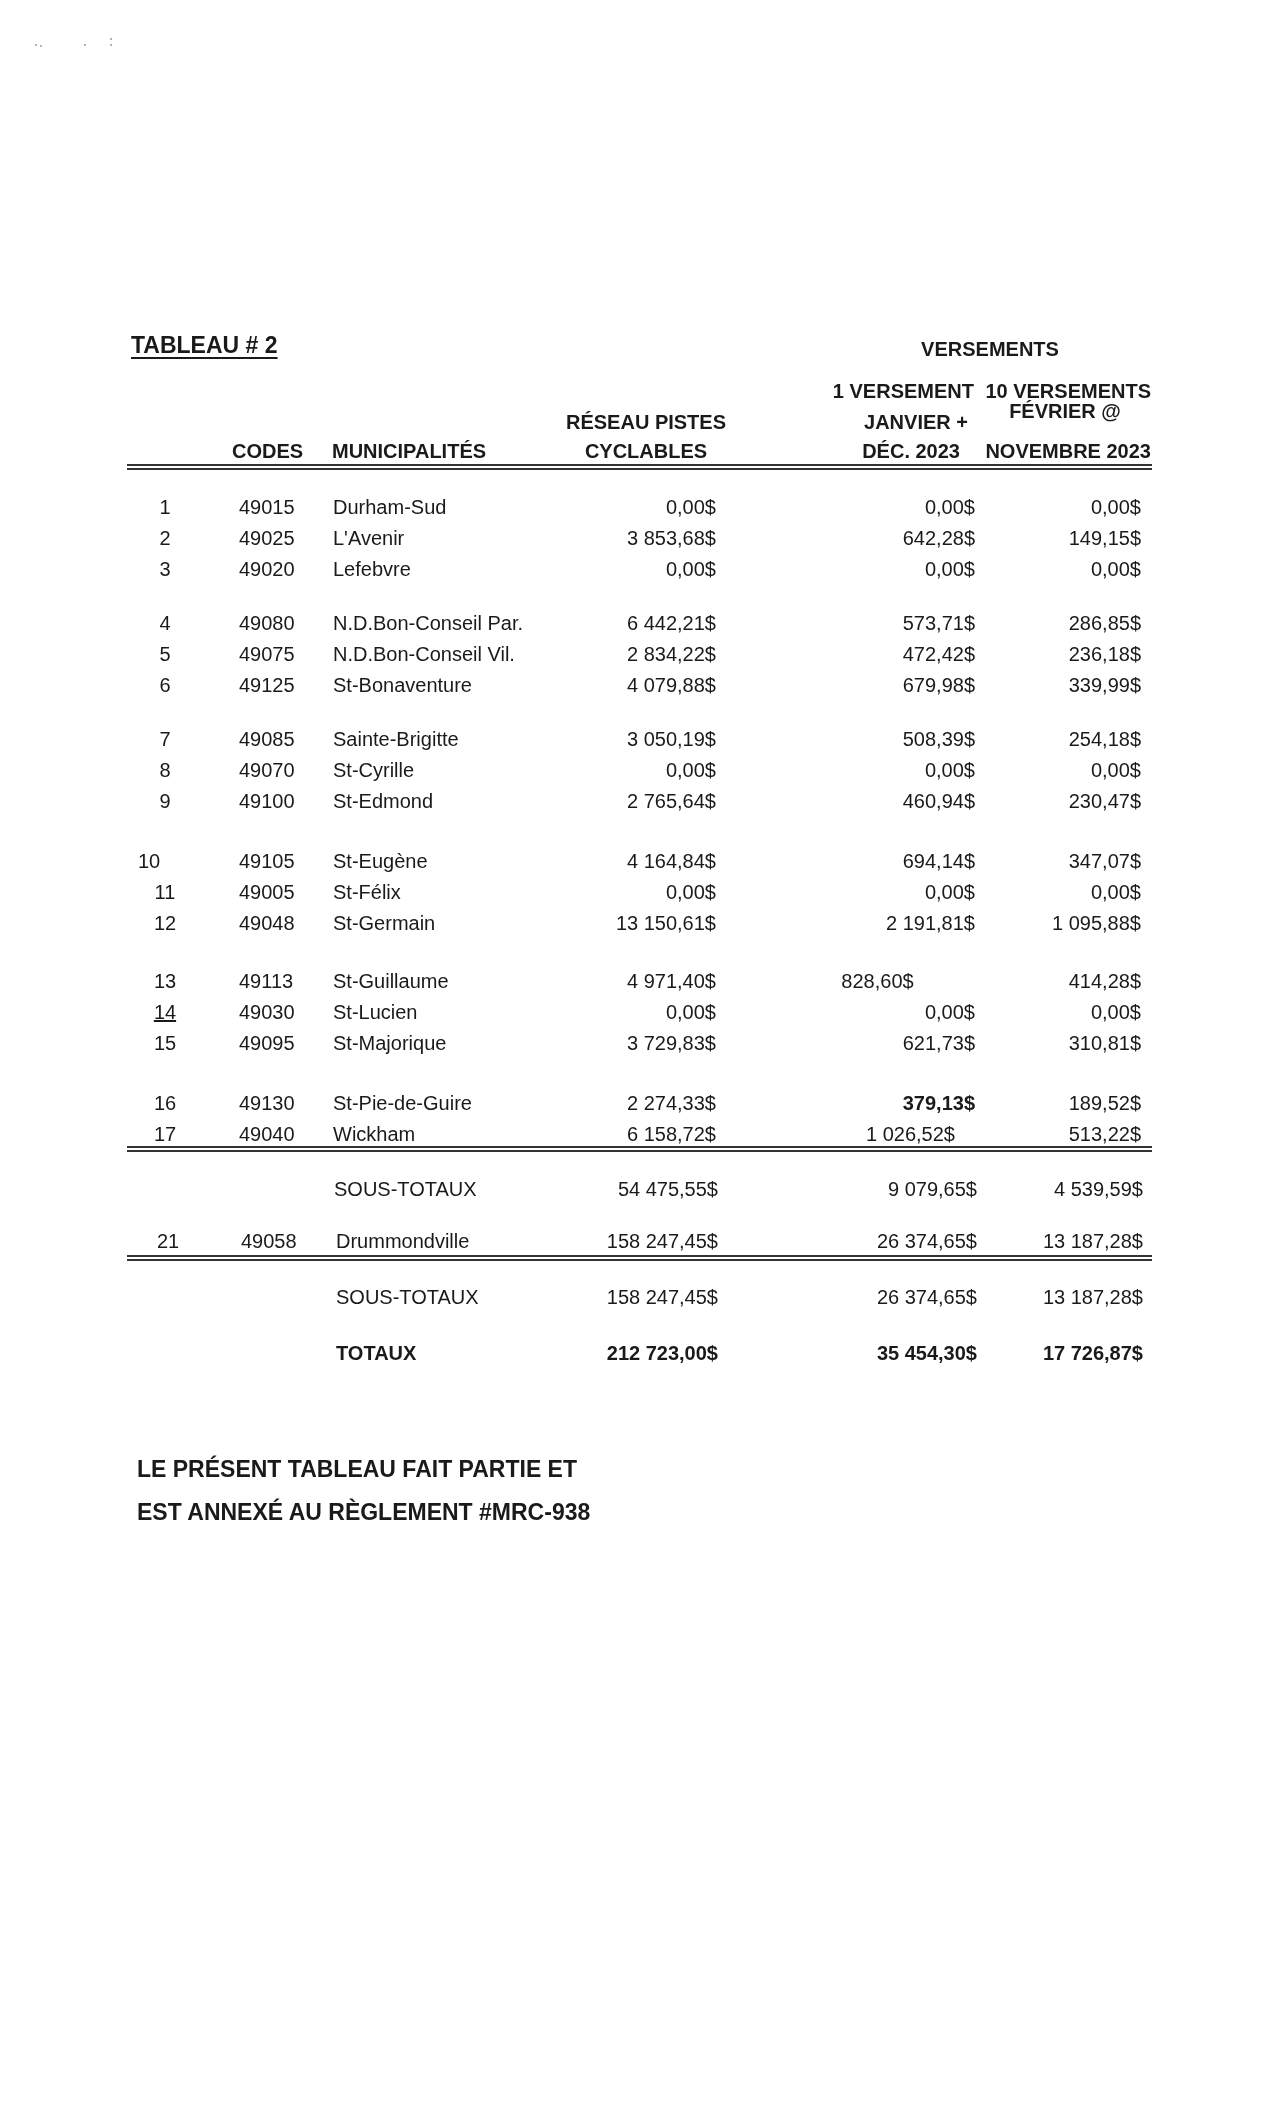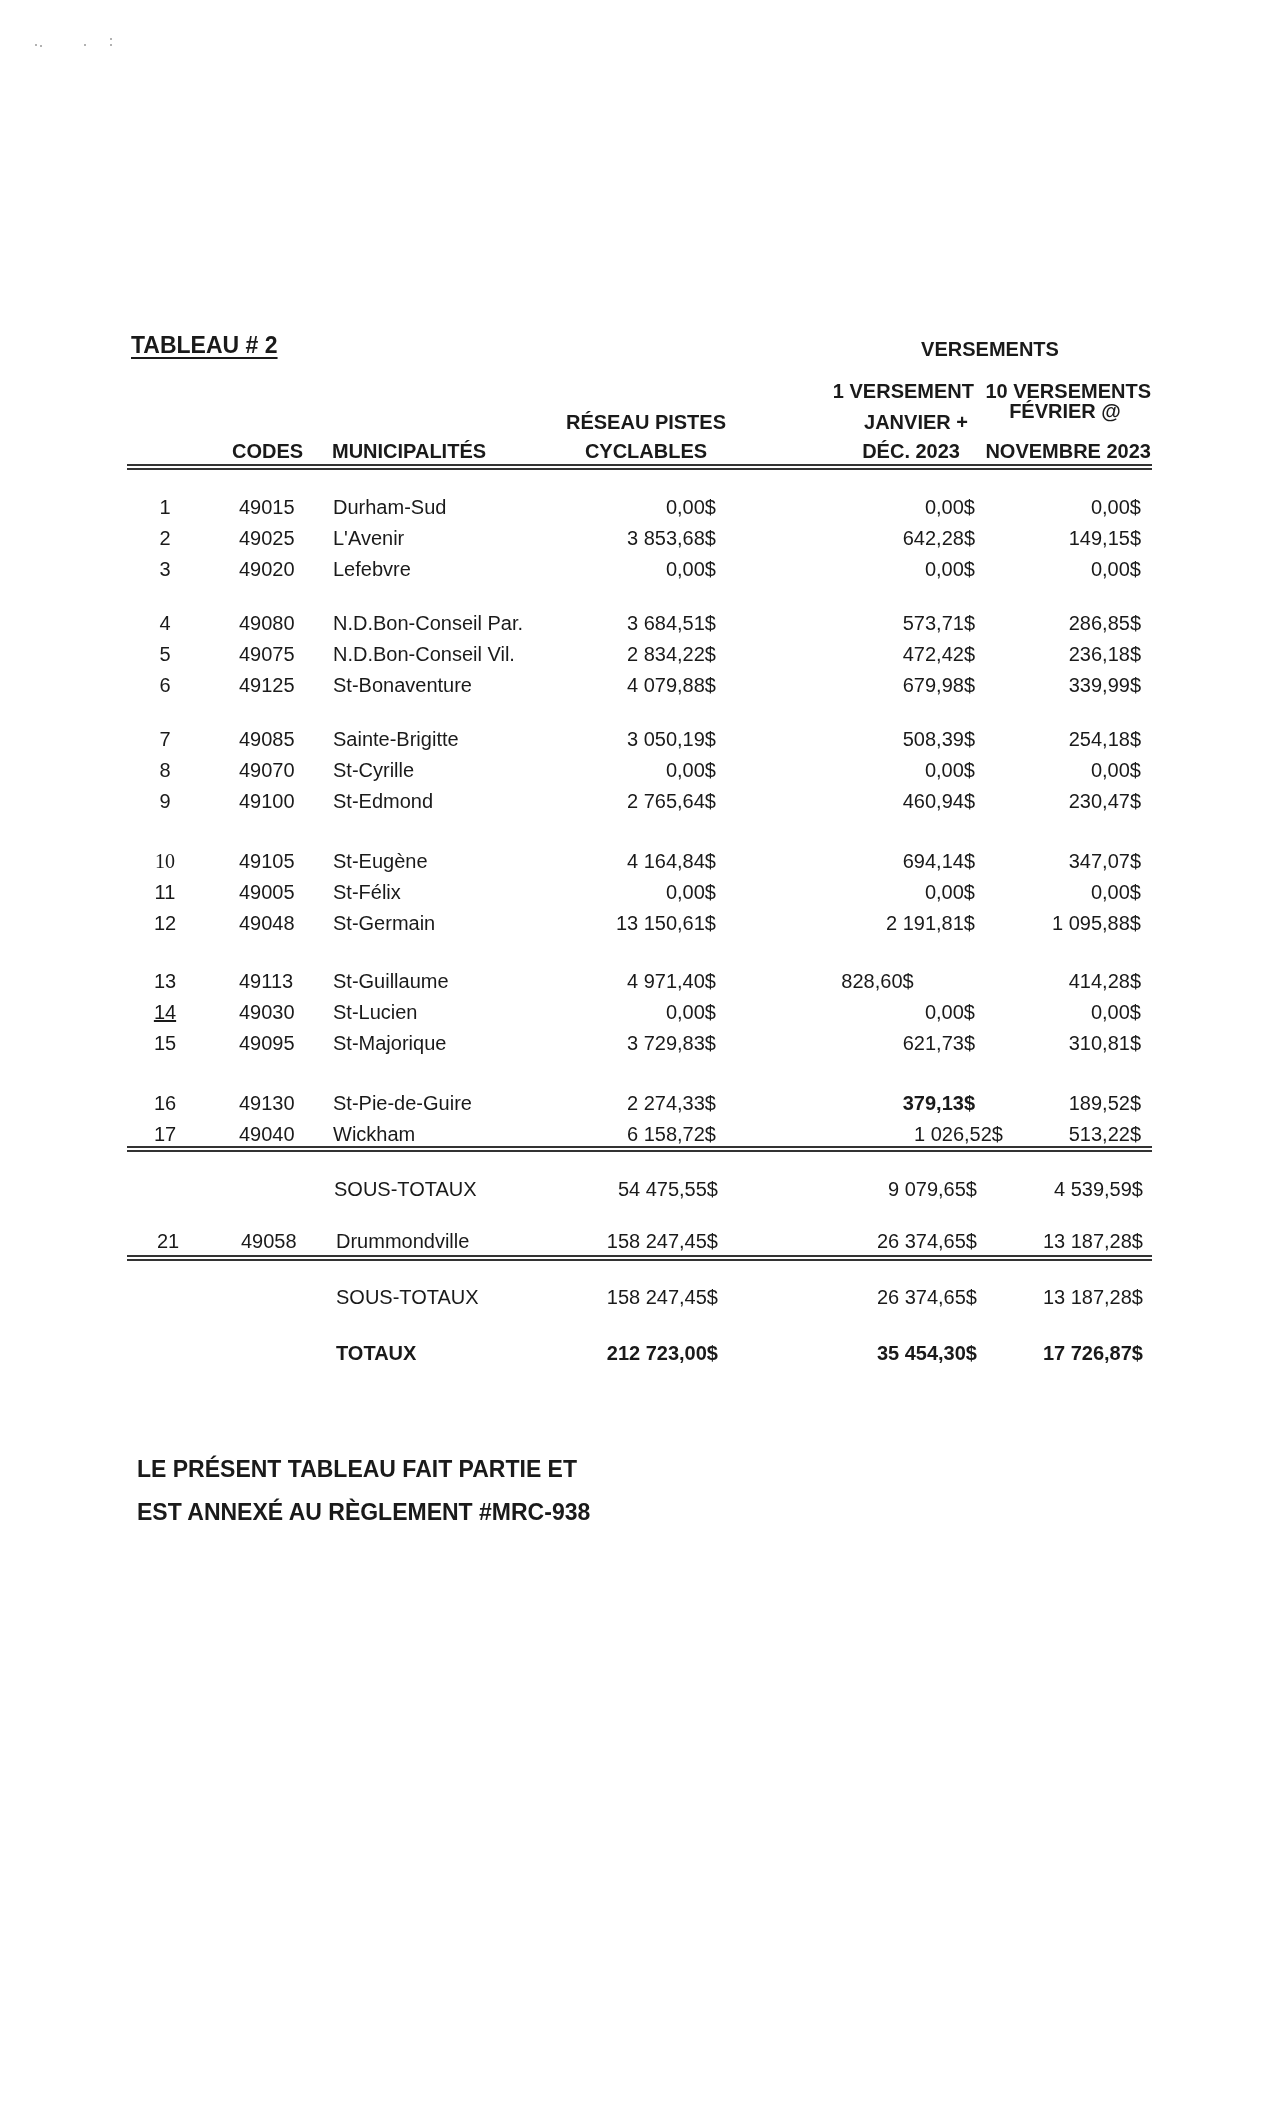--- a/index.html
+++ b/index.html
@@ -65,21 +65,21 @@
       <div class="abs cell" style="left:239px;top:558px;">49020</div>
       <div class="abs cell" style="left:333px;top:558px;">Lefebvre</div>
       <div class="abs cell r" style="left:520px;width:196px;top:558px;">0,00$</div>
       <div class="abs cell r" style="left:780px;width:195px;top:558px;">0,00$</div>
       <div class="abs cell r" style="left:960px;width:181px;top:558px;">0,00$</div>
     </div>
     <div>
       <div class="abs cell c" style="left:145px;width:40px;top:612px;">4</div>
       <div class="abs cell" style="left:239px;top:612px;">49080</div>
       <div class="abs cell" style="left:333px;top:612px;">N.D.Bon-Conseil Par.</div>
-      <div class="abs cell r" style="left:520px;width:196px;top:612px;">3 684,51$</div>
+      <div class="abs cell r" style="left:520px;width:196px;top:612px;">6 442,21$</div>
       <div class="abs cell r" style="left:780px;width:195px;top:612px;">573,71$</div>
       <div class="abs cell r" style="left:960px;width:181px;top:612px;">286,85$</div>
     </div>
     <div>
       <div class="abs cell c" style="left:145px;width:40px;top:643px;">5</div>
       <div class="abs cell" style="left:239px;top:643px;">49075</div>
       <div class="abs cell" style="left:333px;top:643px;">N.D.Bon-Conseil Vil.</div>
       <div class="abs cell r" style="left:520px;width:196px;top:643px;">2 834,22$</div>
       <div class="abs cell r" style="left:780px;width:195px;top:643px;">472,42$</div>
       <div class="abs cell r" style="left:960px;width:181px;top:643px;">236,18$</div>
@@ -110,21 +110,21 @@
     </div>
     <div>
       <div class="abs cell c" style="left:145px;width:40px;top:790px;">9</div>
       <div class="abs cell" style="left:239px;top:790px;">49100</div>
       <div class="abs cell" style="left:333px;top:790px;">St-Edmond</div>
       <div class="abs cell r" style="left:520px;width:196px;top:790px;">2 765,64$</div>
       <div class="abs cell r" style="left:780px;width:195px;top:790px;">460,94$</div>
       <div class="abs cell r" style="left:960px;width:181px;top:790px;">230,47$</div>
     </div>
     <div>
-      <div class="abs cell c" style="left:145px;width:40px;top:850px;font-family:Liberation Serif, serif;">10</div>
+      <div class="abs cell c" style="left:129px;width:40px;top:850px;">10</div>
       <div class="abs cell" style="left:239px;top:850px;">49105</div>
       <div class="abs cell" style="left:333px;top:850px;">St-Eugène</div>
       <div class="abs cell r" style="left:520px;width:196px;top:850px;">4 164,84$</div>
       <div class="abs cell r" style="left:780px;width:195px;top:850px;">694,14$</div>
       <div class="abs cell r" style="left:960px;width:181px;top:850px;">347,07$</div>
     </div>
     <div>
       <div class="abs cell c" style="left:145px;width:40px;top:881px;">11</div>
       <div class="abs cell" style="left:239px;top:881px;">49005</div>
       <div class="abs cell" style="left:333px;top:881px;">St-Félix</div>
@@ -170,21 +170,21 @@
       <div class="abs cell" style="left:333px;top:1092px;">St-Pie-de-Guire</div>
       <div class="abs cell r" style="left:520px;width:196px;top:1092px;">2 274,33$</div>
       <div class="abs cell r" style="left:780px;width:195px;top:1092px;font-weight:bold;">379,13$</div>
       <div class="abs cell r" style="left:960px;width:181px;top:1092px;">189,52$</div>
     </div>
     <div>
       <div class="abs cell c" style="left:145px;width:40px;top:1123px;">17</div>
       <div class="abs cell" style="left:239px;top:1123px;">49040</div>
       <div class="abs cell" style="left:333px;top:1123px;">Wickham</div>
       <div class="abs cell r" style="left:520px;width:196px;top:1123px;">6 158,72$</div>
-      <div class="abs cell r" style="left:808px;width:195px;top:1123px;">1 026,52$</div>
+      <div class="abs cell r" style="left:760px;width:195px;top:1123px;">1 026,52$</div>
       <div class="abs cell r" style="left:960px;width:181px;top:1123px;">513,22$</div>
     </div>
   </div>
 
 <div class="dline" style="top:1146px;"></div>
 
 <div>
   <div class="abs cell" style="left:334px;top:1178px;">SOUS-TOTAUX</div>
   <div class="abs cell r" style="left:520px;width:198px;top:1178px;">54 475,55$</div>
   <div class="abs cell r" style="left:780px;width:197px;top:1178px;">9 079,65$</div>

